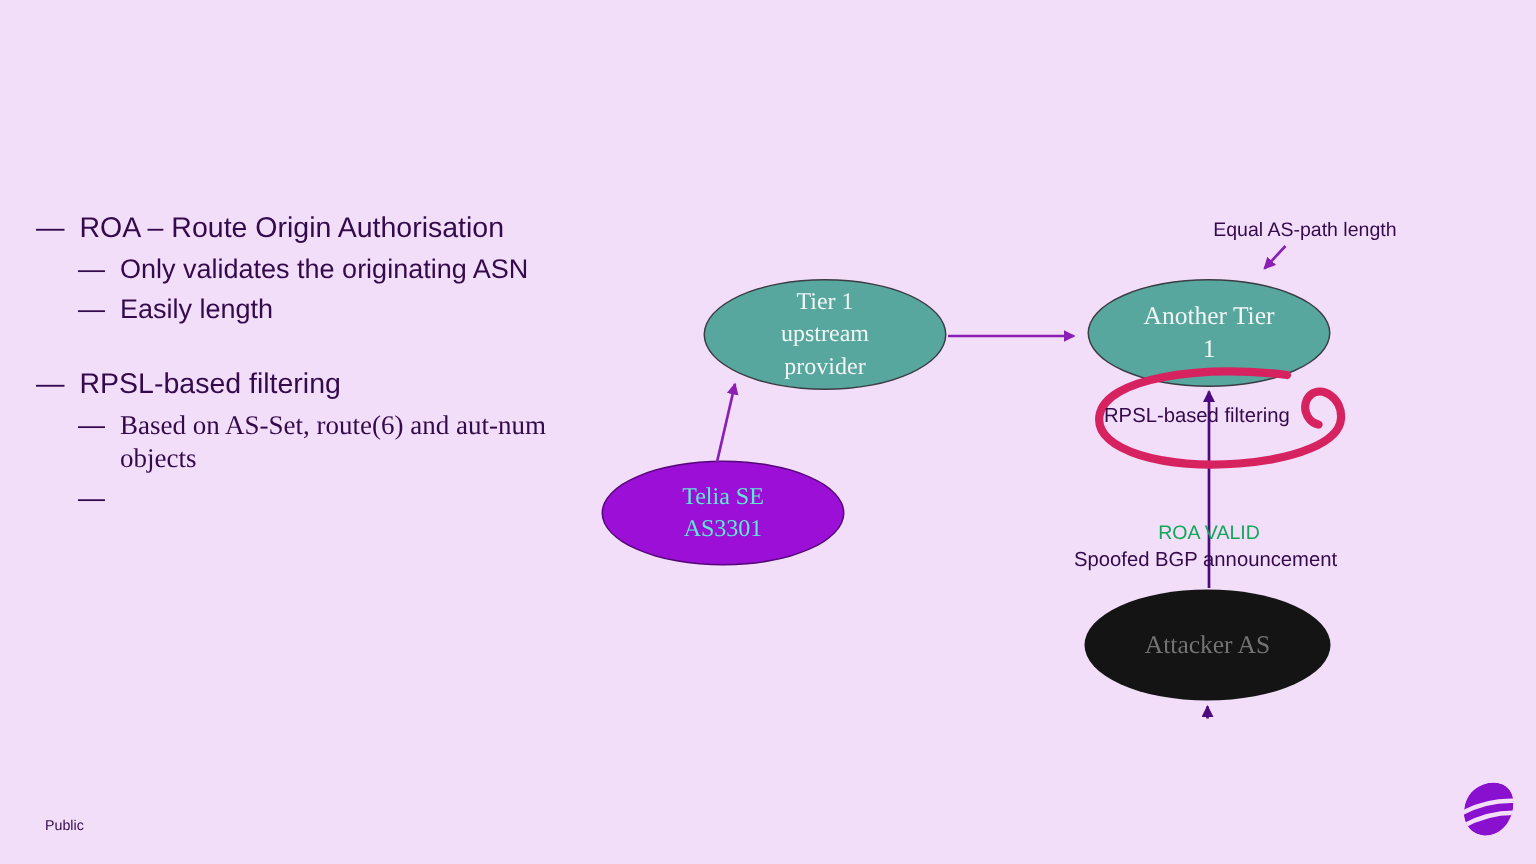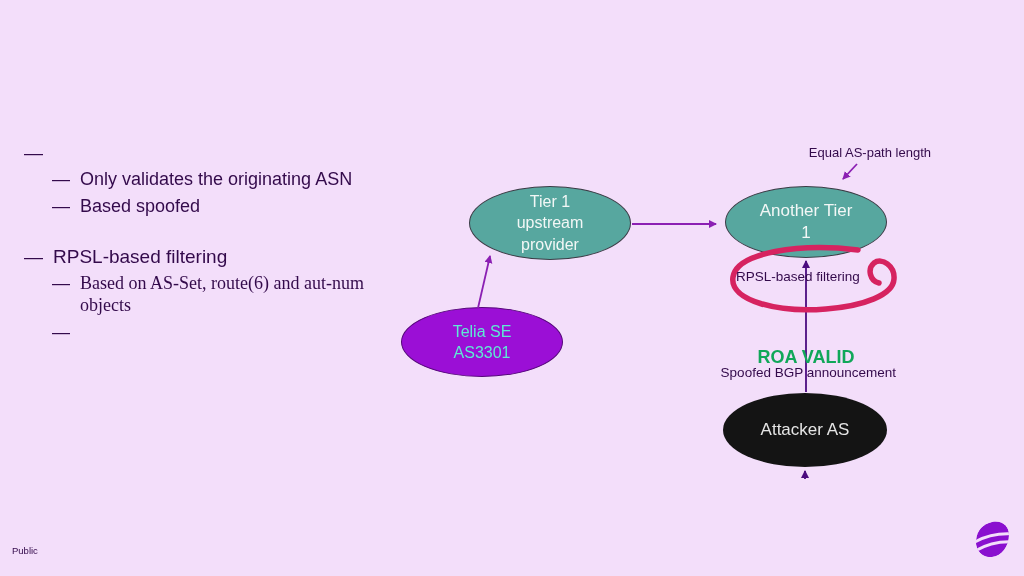--- a/index.html
+++ b/index.html
@@ -18,65 +18,66 @@
 
   .title{position:absolute;left:21px;top:38px;font-size:29px;font-weight:600;color:var(--title-ink);letter-spacing:0.2px;}
 
   .bullets{position:absolute;left:24px;top:141px;width:380px;color:var(--ink);}
   .b-item{display:flex;gap:10px;font-size:19px;line-height:1.22;margin-bottom:5px;font-weight:500;}
   .b-item.lv2{margin-left:28px;font-size:18px;font-weight:400;}
   .b-item.group-gap{margin-top:27px;}
   .b-item .txt{display:inline-block;}
   .b-item.wrapped .txt{width:312px;font-family:Liberation Serif, serif;}
 
-  .node{position:absolute;border-radius:50%;display:flex;align-items:center;justify-content:center;text-align:center;color:var(--node-text);line-height:1.32;}
+  .node{position:absolute;border-radius:50%;display:flex;align-items:center;justify-content:center;text-align:center;color:var(--node-text);line-height:1.32;font-family:Liberation Serif, serif;}
   .node .lbl{display:inline-block;}
   .node-tier1{left:469px;top:186px;width:162px;height:74px;background:var(--teal);border:1px solid var(--teal-border);font-size:16px;}
   .node-tier1 .lbl{width:76px;}
   .node-another{left:725px;top:186px;width:162px;height:72px;background:var(--teal);border:1px solid var(--teal-border);font-size:17px;}
   .node-another .lbl{width:100px;}
   .node-telia{left:401px;top:307px;width:162px;height:70px;background:var(--purple-node);border:1.5px solid var(--purple-node-border);font-size:16px;color:#5eead4;}
   .node-telia .lbl{width:76px;}
-  .node-attacker{left:723px;top:393px;width:164px;height:74px;background:var(--attacker);font-size:17px;color:#e5e5e5;}
+  .node-attacker{left:723px;top:393px;width:164px;height:74px;background:var(--attacker);font-size:17px;color:#737373;}
   .node-spoofed{left:741px;top:477px;width:128px;height:54px;background:var(--spoofed-fill);border:1px solid var(--spoofed-border);font-size:15px;color:#f7eefb;line-height:1.4;}
   .node-spoofed .lbl{width:66px;}
 
   .dlabel{position:absolute;color:var(--ink);}
   .lbl-equal{left:799px;top:145px;width:132px;text-align:right;font-size:13px;}
   .lbl-rpsl{left:736px;top:269px;font-size:13.5px;}
-  .lbl-roa{left:741px;top:347px;width:130px;text-align:center;font-size:18px;font-weight:700;color:var(--green);}
-  .lbl-bgp{left:716px;top:365px;width:180px;text-align:right;font-size:13.5px;}
-  .footer-label{position:absolute;left:12px;top:545px;font-size:9.5px;color:var(--ink);}
+  .lbl-roa{left:741px;top:347px;width:130px;text-align:center;font-size:13px;font-weight:400;color:var(--green);}
+  .lbl-bgp{left:716px;top:365px;width:180px;text-align:left;font-size:13.5px;}
+  .footer-label{position:absolute;left:30px;top:545px;font-size:9.5px;color:var(--ink);}
 
   .overlay{position:absolute;left:0;top:0;width:1024px;height:576px;pointer-events:none;}
   .arrow-v{stroke:var(--arrow);stroke-width:1.8;fill:none;}
   .arrow-d{stroke:var(--arrow-deep);stroke-width:1.8;fill:none;}
   .mk-v{fill:var(--arrow);}
   .mk-d{fill:var(--arrow-deep);}
   .red-loop{stroke:var(--annotation-red);stroke-width:5.5;fill:none;stroke-linecap:round;}
 
   .logo{position:absolute;left:971px;top:518px;width:42px;height:44px;}
 </style>
 </head>
 <body>
 
 <div class="slide">
 
 
   <div class="bullets">
     <div class="b-item lv1">
       <span class="dash">—</span>
+      <span class="txt">ROA – Route Origin Authorisation</span>
     </div>
     <div class="b-item lv2">
       <span class="dash">—</span>
       <span class="txt">Only validates the originating ASN</span>
     </div>
     <div class="b-item lv2">
       <span class="dash">—</span>
-      <span class="txt">Based spoofed</span>
+      <span class="txt">Easily length</span>
     </div>
     <div class="b-item lv1 group-gap">
       <span class="dash">—</span>
       <span class="txt">RPSL-based filtering</span>
     </div>
     <div class="b-item lv2 wrapped">
       <span class="dash">—</span>
       <span class="txt">Based on AS-Set, route(6) and aut-num objects</span>
     </div>
     <div class="b-item lv2">

